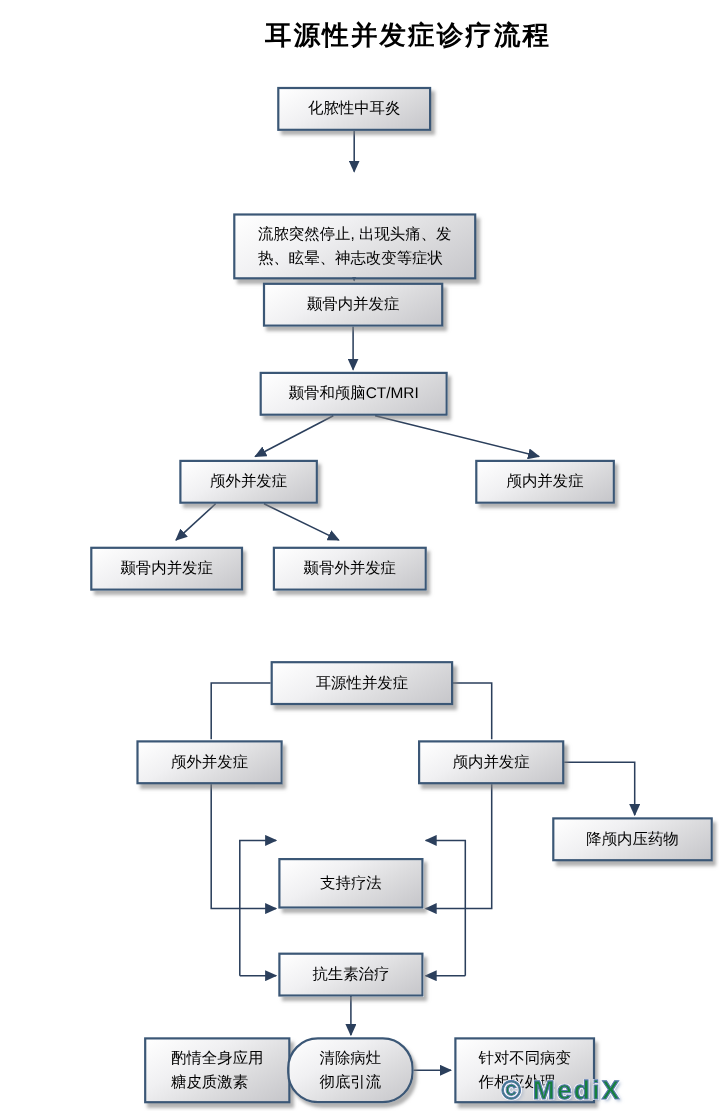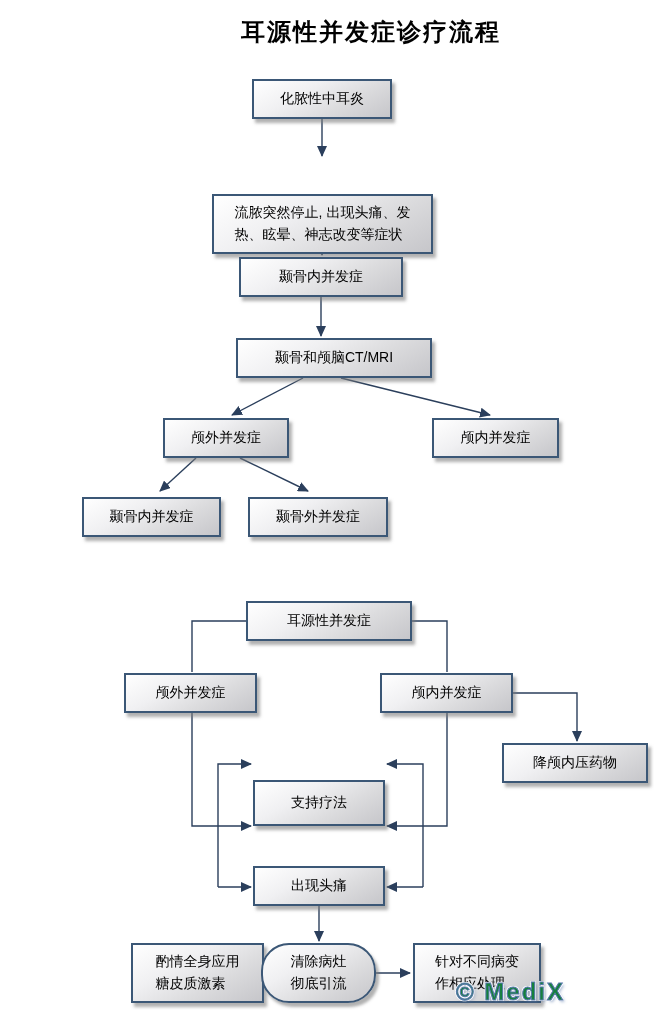--- a/index.html
+++ b/index.html
@@ -92,21 +92,21 @@
 
   <div class="node" style="left:212px;top:158px;width:221px;height:60px;margin-top:36px;">
     <span class="label">流脓突然停止, 出现头痛、发
 热、眩晕、神志改变等症状</span>
   </div>
 
   <div class="node" style="left:239px;top:257px;width:164px;height:40px;">
     <span class="label">颞骨内并发症</span>
   </div>
 
-  <div class="node" style="left:236px;top:338px;width:196px;height:40px;">
+  <div class="node" style="left:236px;top:338px;width:171px;height:40px;">
     <span class="label">颞骨和颅脑CT/MRI</span>
   </div>
 
   <div class="node" style="left:163px;top:418px;width:126px;height:40px;">
     <span class="label">颅外并发症</span>
   </div>
 
   <div class="node" style="left:432px;top:418px;width:127px;height:40px;">
     <span class="label">颅内并发症</span>
   </div>
@@ -134,21 +134,21 @@
   <div class="node" style="left:502px;top:743px;width:146px;height:40px;">
     <span class="label">降颅内压药物</span>
   </div>
 
 
   <div class="node" style="left:253px;top:780px;width:132px;height:46px;">
     <span class="label">支持疗法</span>
   </div>
 
   <div class="node" style="left:253px;top:866px;width:132px;height:40px;">
-    <span class="label">出现头痛</span>
+    <span class="label">抗生素治疗</span>
   </div>
 
   <div class="node" style="left:90px;top:943px;width:133px;height:60px;margin-left:41px;">
     <span class="label">酌情全身应用
 糖皮质激素</span>
   </div>
 
   <div class="node" style="left:261px;top:943px;width:115px;height:60px;border-radius:28px;">
     <span class="label">清除病灶
 彻底引流</span>

